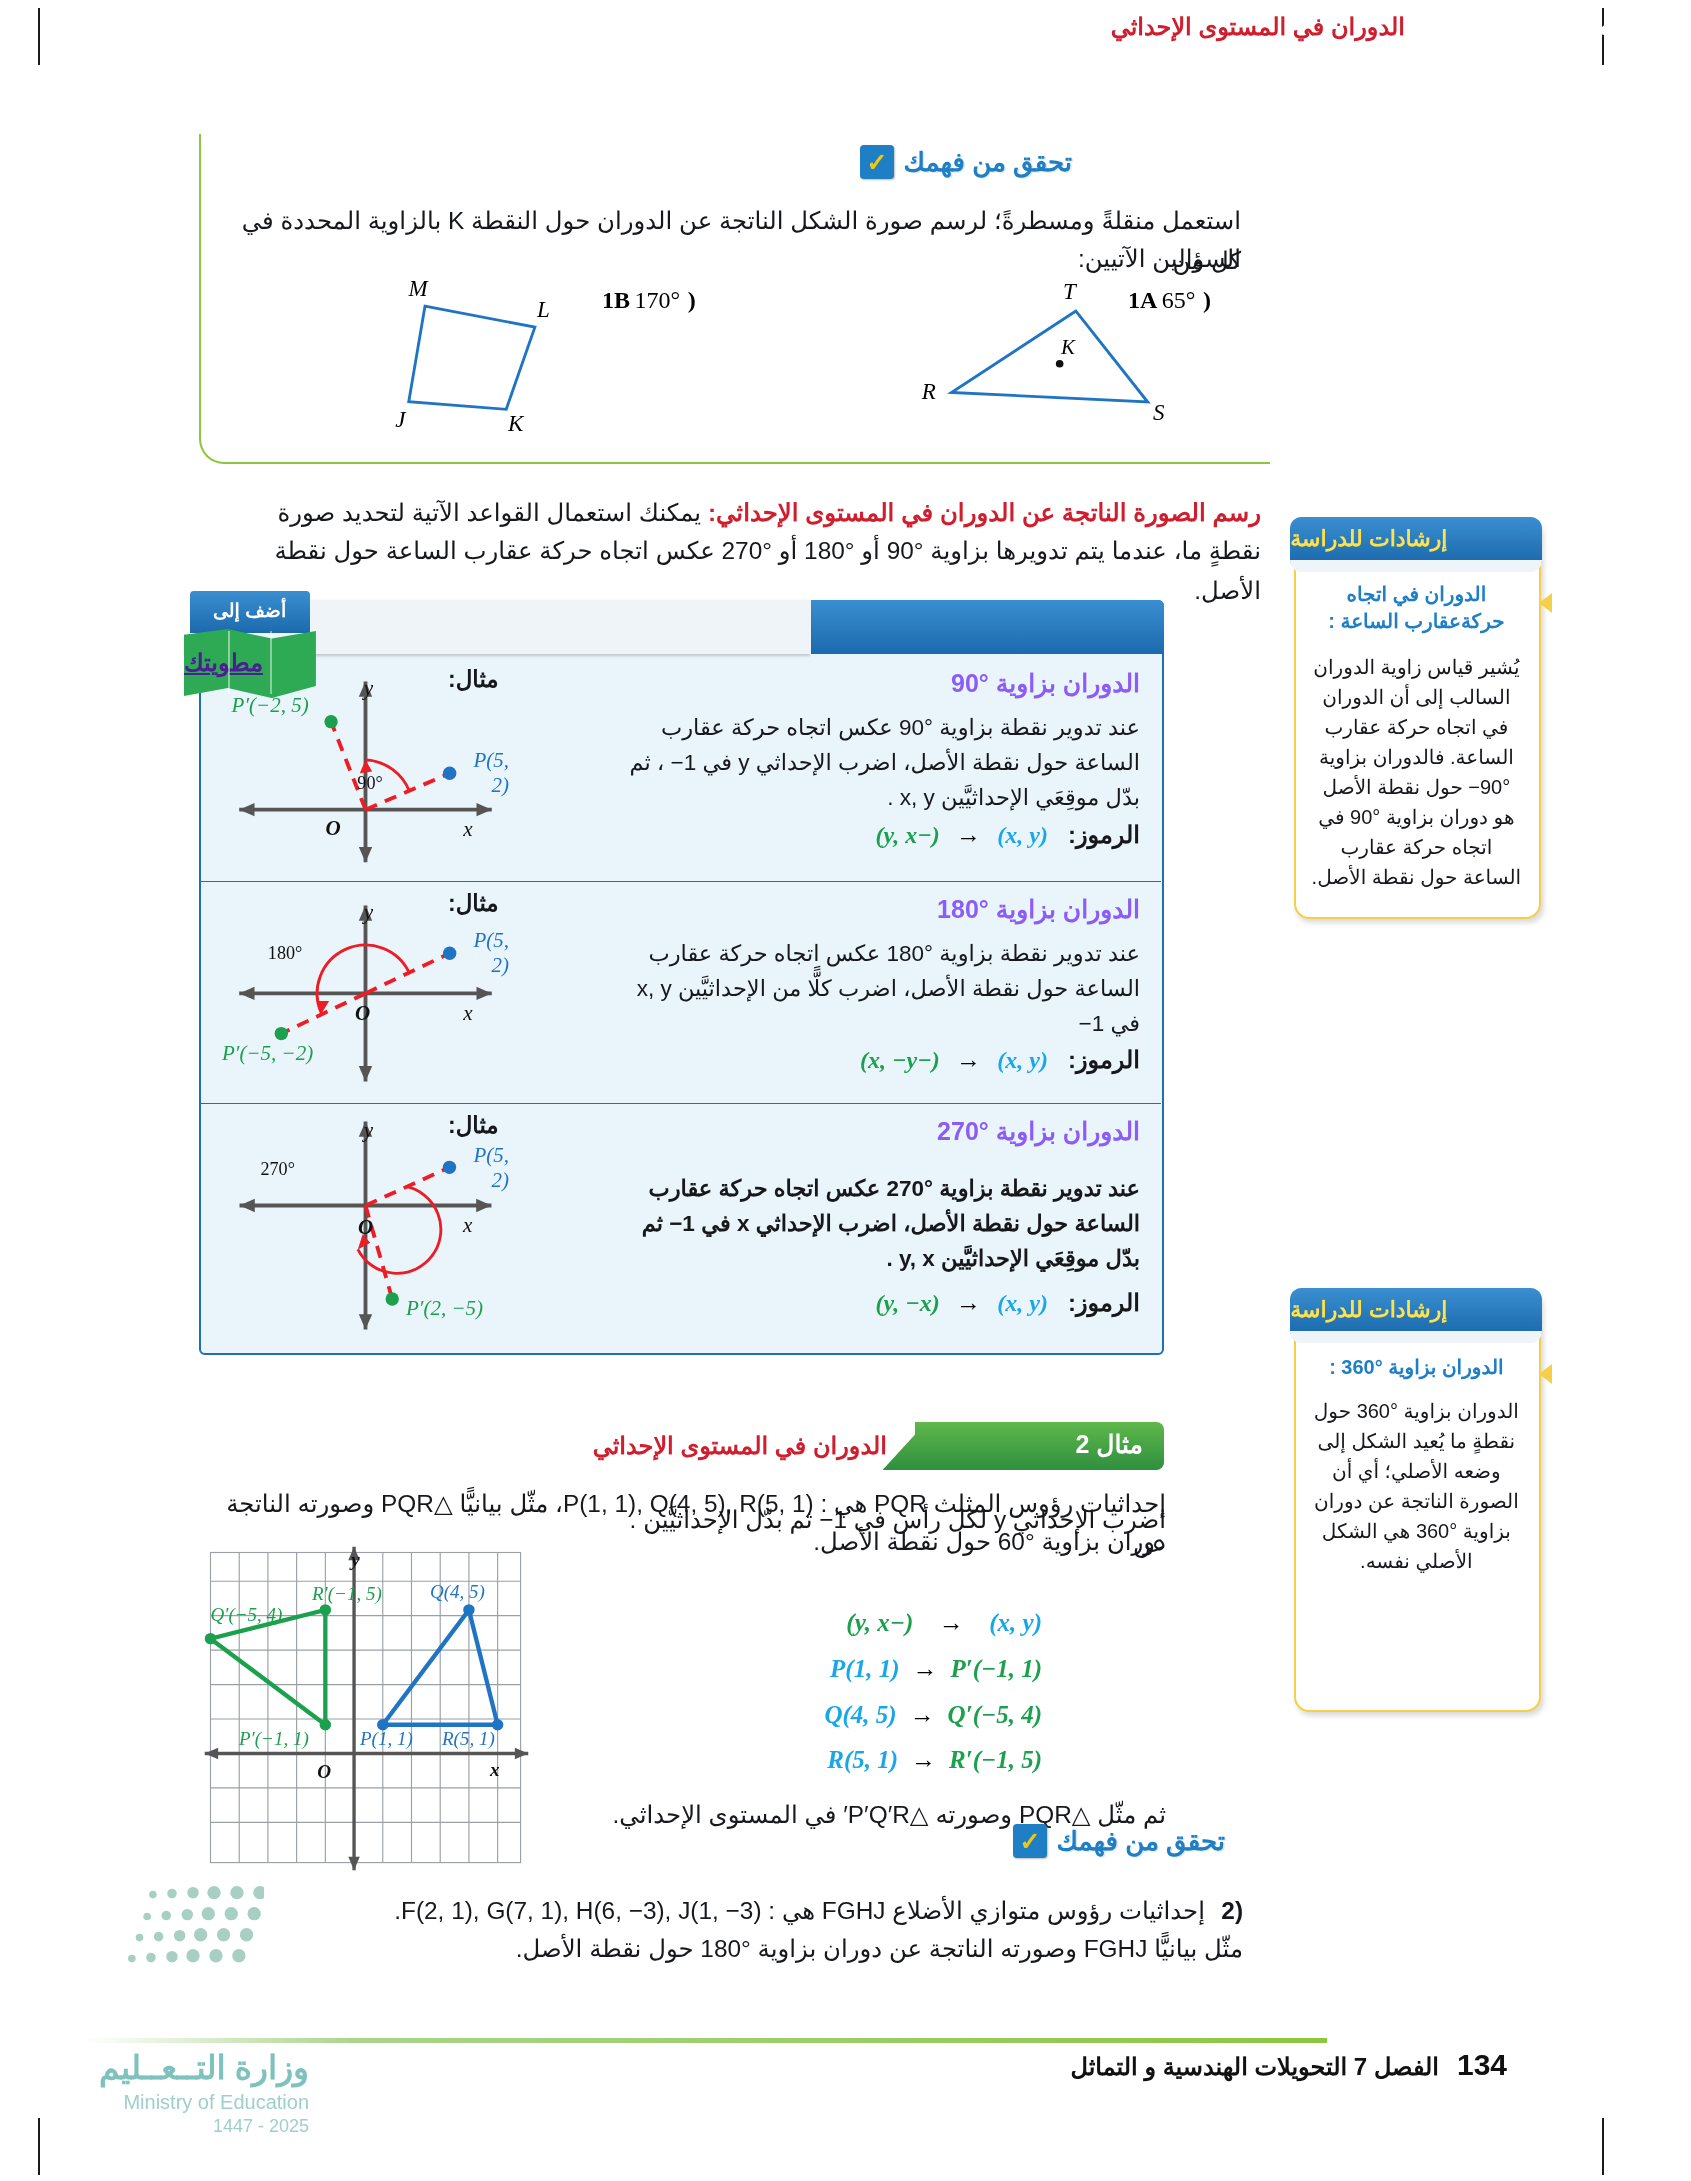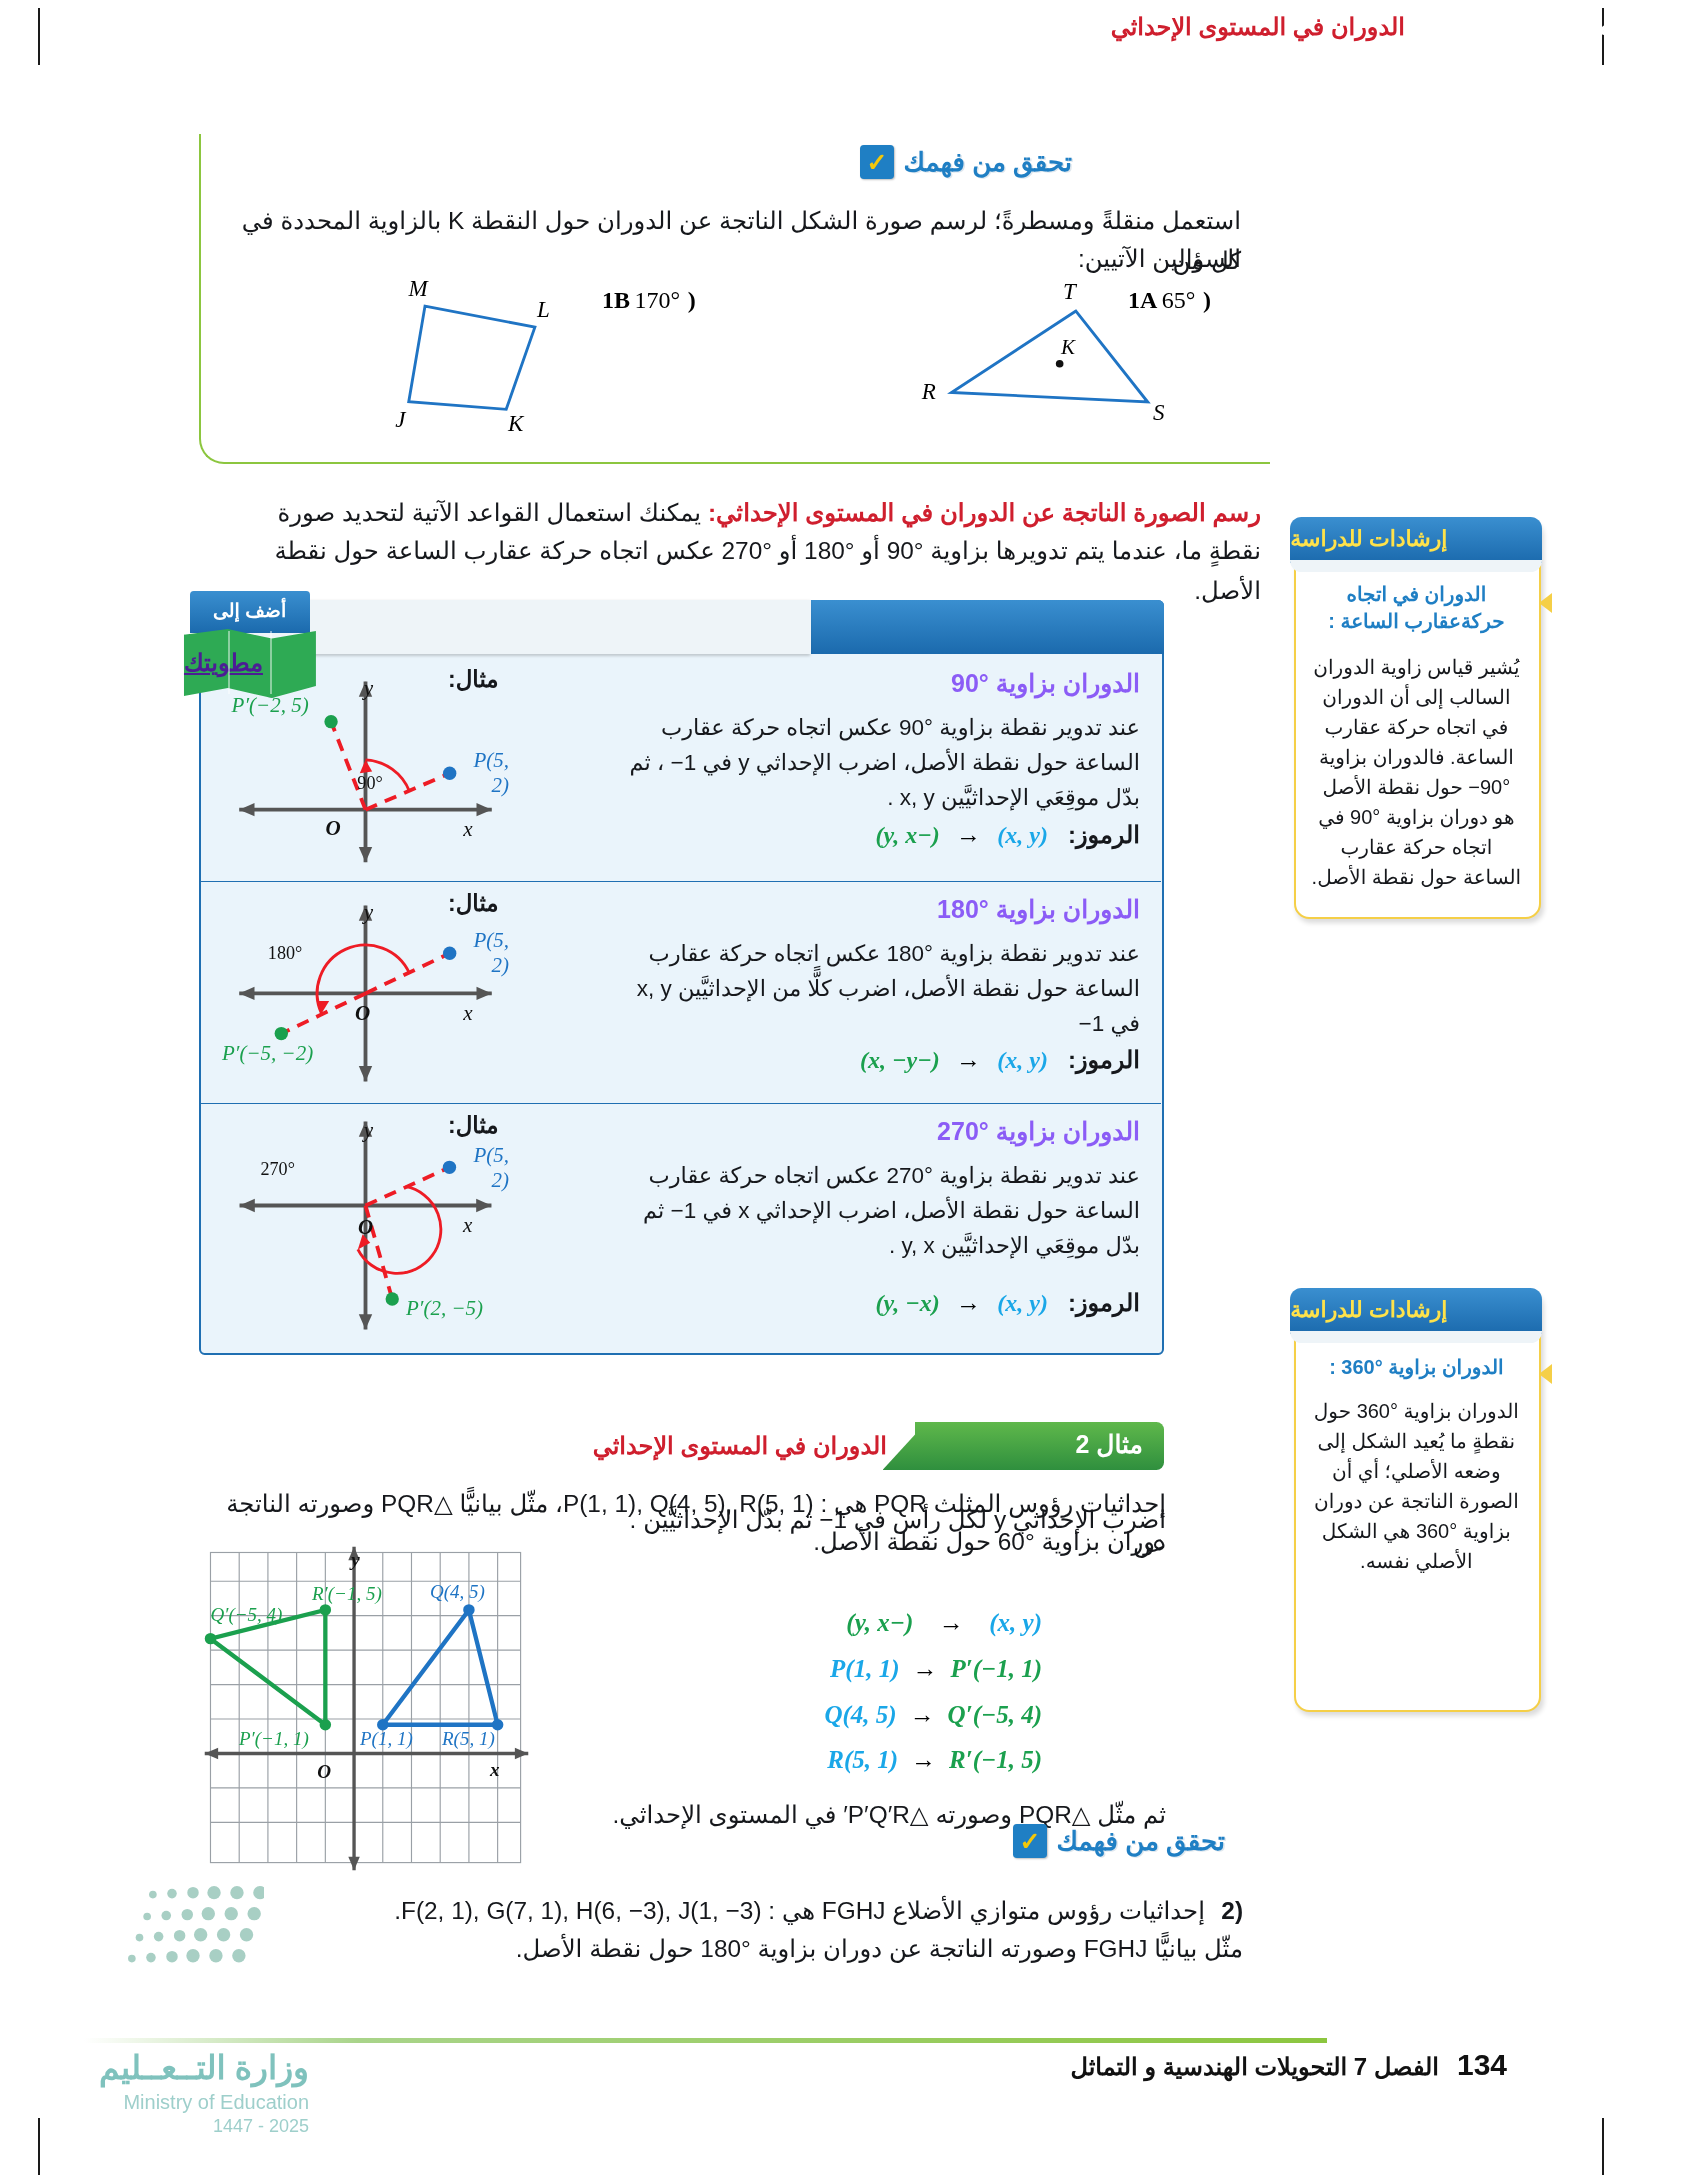--- a/index.html
+++ b/index.html
@@ -294,21 +294,21 @@
         <text x="155" y="136" font-family="Liberation Serif, serif" font-style="italic" font-size="22" font-weight="bold" fill="#111">O</text>
         <text x="84" y="72" font-family="Liberation Serif, serif" font-size="19" fill="#111">180°</text>
       </svg>
       <div class="abs mathtxt" style="left:239px;top:38px;font-size:21px;color:#1f74c4;">P(5, 2)</div>
       <div class="abs mathtxt" style="left:0px;top:151px;font-size:21px;color:#1ba04e;">P′(−5, −2)</div>
     </div>
   </div>
 
   <div class="crow" style="top:501px;height:249px;">
     <div class="deg-title" style="top:13.4px;">الدوران بزاوية °270</div>
-    <div class="deg-body" style="top:55px;">عند تدوير نقطة بزاوية °270 عكس اتجاه حركة عقارب الساعة حول نقطة الأصل، اضرب الإحداثي x في 1− ثم بدّل موقِعَي الإحداثيَّين y, x .</div>
+    <div class="deg-body" style="top:68px;font-weight:bold;">عند تدوير نقطة بزاوية °270 عكس اتجاه حركة عقارب الساعة حول نقطة الأصل، اضرب الإحداثي x في 1− ثم بدّل موقِعَي الإحداثيَّين y, x .</div>
     <div class="sym-line" style="top:184px;">
       <span class="sym-label">الرموز:</span>
       <span class="sym-src" style="margin-right:13.4px;">(x, y)</span>
       <span style="margin:0 9.6px;font-size:25px;">→</span>
       <span class="sym-dst">(y, −x)</span>
     </div>
     <div class="mithal" style="left:247px;top:7.6px;">مثال:</div>
     <div class="abs" style="left:21px;top:7.6px;">
       <svg width="287" height="229" viewBox="0 0 300 240">
         <line x1="18" y1="98" x2="282" y2="98" stroke="#555" stroke-width="4"></line>

